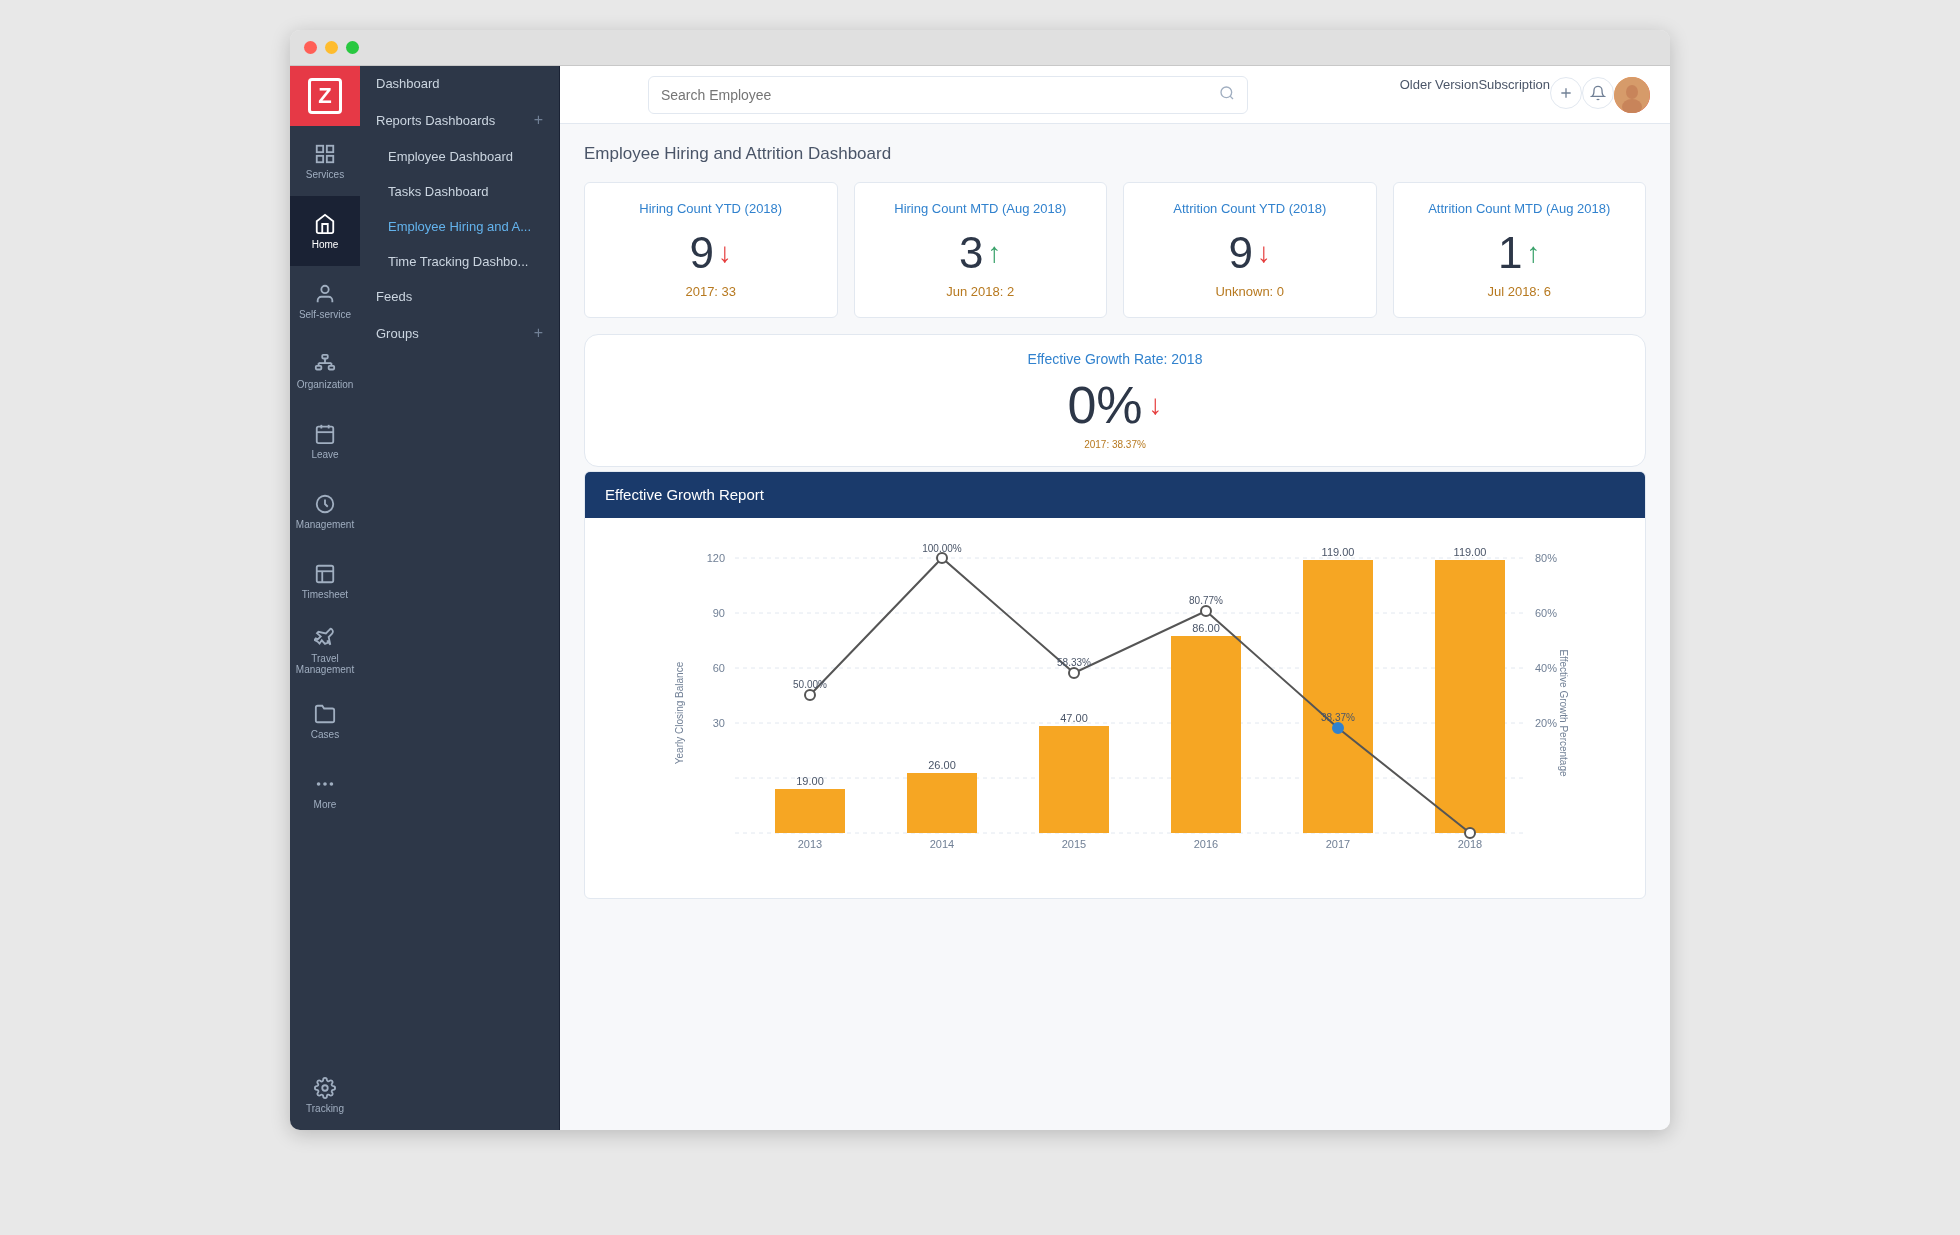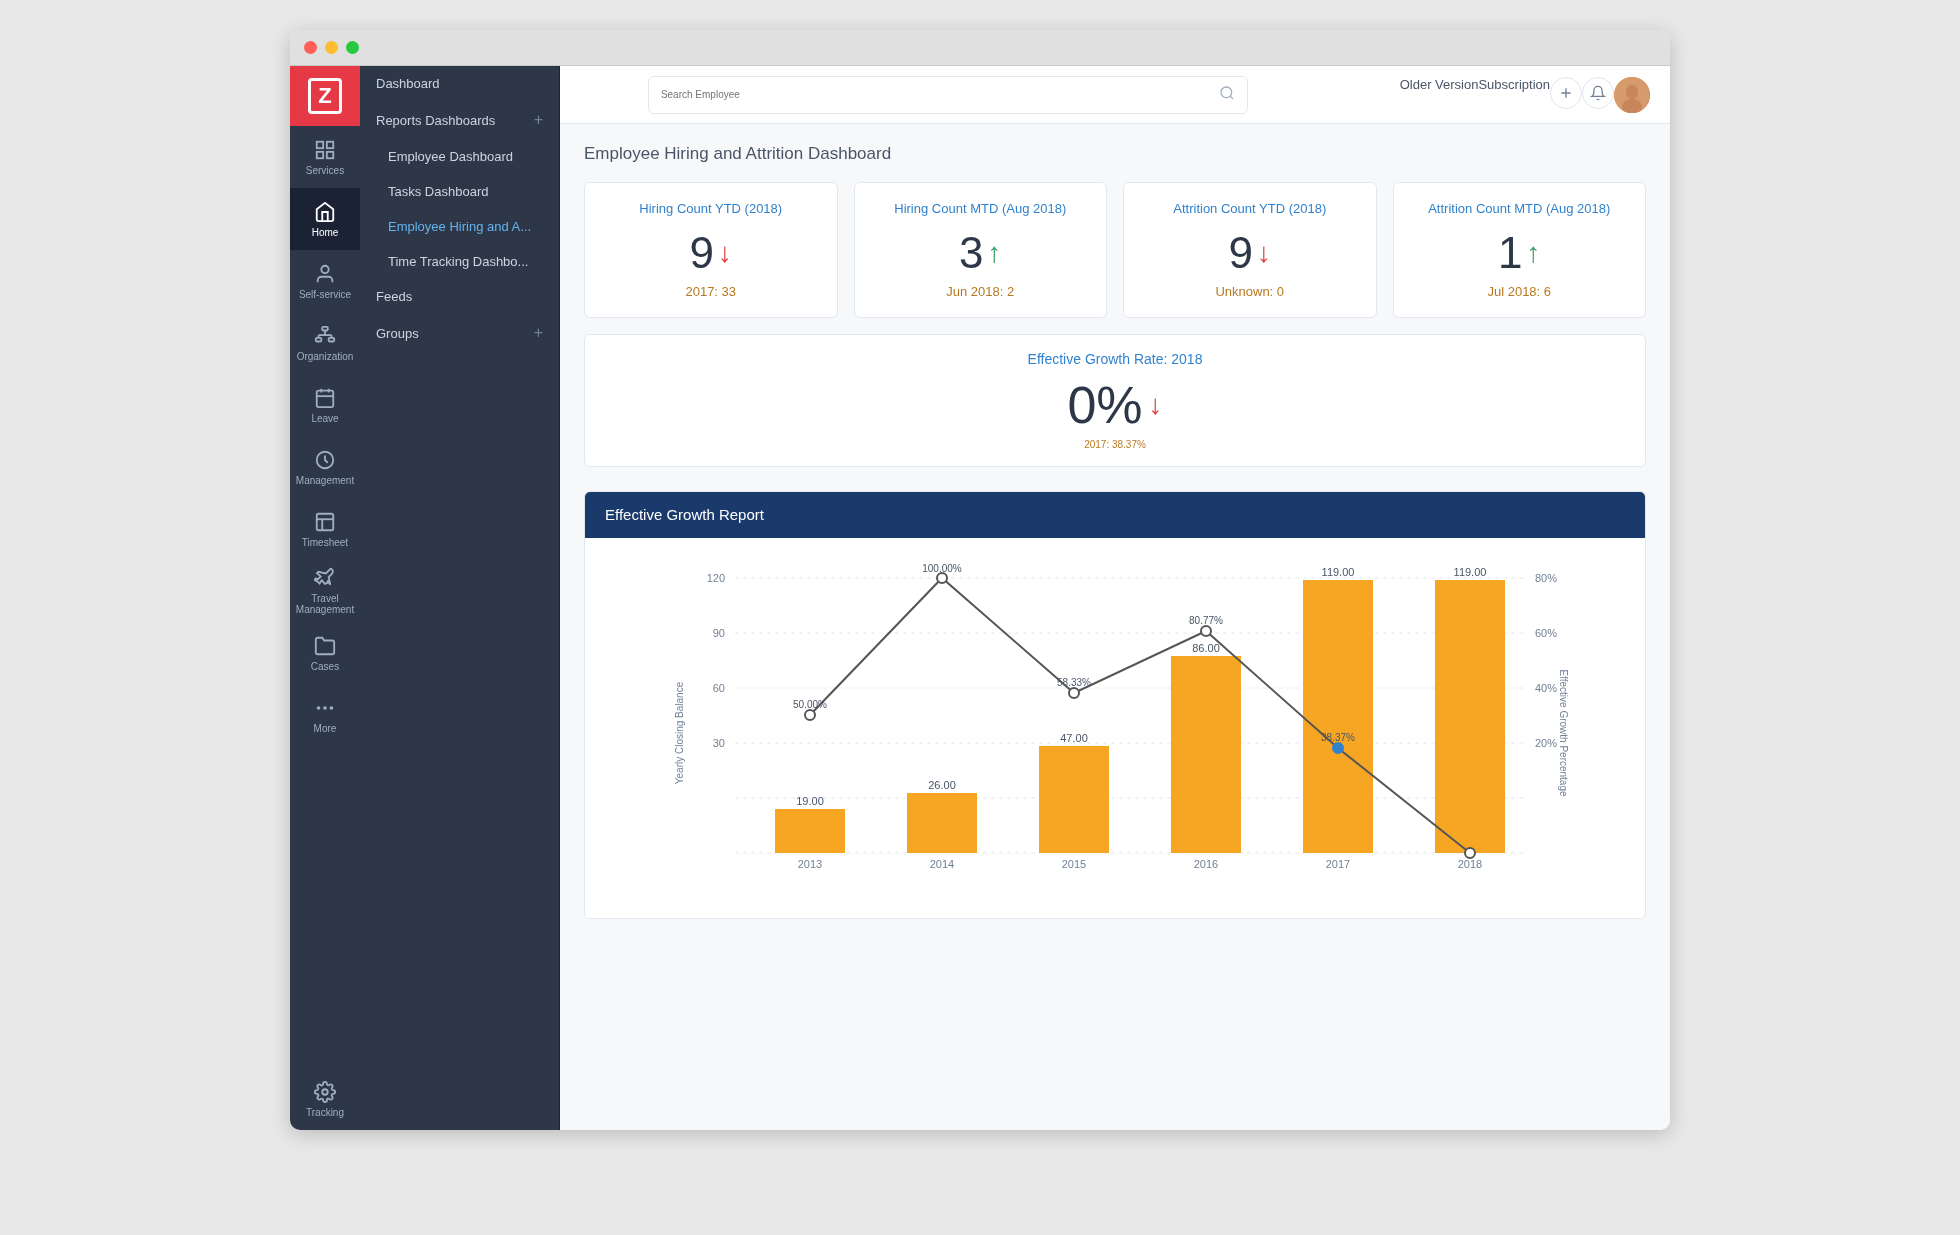--- a/index.html
+++ b/index.html
@@ -12,37 +12,37 @@
     .dot { width: 13px; height: 13px; border-radius: 50%; }
     .dot-red { background: #ff5f57; }
     .dot-yellow { background: #febc2e; }
     .dot-green { background: #28c840; }
 
     
     .app { display: flex; flex: 1; overflow: hidden; }
 
     
     .icon-rail { width: 70px; background: #2d3748; display: flex; flex-direction: column; align-items: center; padding: 0; }
-    .icon-rail-item { width: 70px; height: 62px; display: flex; flex-direction: column; align-items: center; justify-content: center; color: #a0aec0; cursor: pointer; font-size: 11px; gap: 4px; }
+    .icon-rail-item { width: 70px; height: 70px; display: flex; flex-direction: column; align-items: center; justify-content: center; color: #a0aec0; cursor: pointer; font-size: 11px; gap: 4px; }
     .icon-rail-item.active { background: #1a2234; color: #fff; }
     .icon-rail-item svg { width: 22px; height: 22px; }
     .icon-rail-item .label { font-size: 10px; text-align: center; }
     .rail-logo { background: #e63946; width: 70px; height: 60px; display: flex; align-items: center; justify-content: center; }
     .logo-z { color: white; font-weight: 900; font-size: 22px; border: 3px solid white; padding: 2px 7px; border-radius: 4px; }
 
     
     .sidebar { width: 200px; background: #2d3748; border-right: 1px solid #1a2234; display: flex; flex-direction: column; }
     .sidebar-item { padding: 10px 16px; color: #cbd5e0; font-size: 13px; cursor: pointer; display: flex; align-items: center; justify-content: space-between; }
     .sidebar-item.active { color: #63b3ed; }
     .sidebar-plus { color: #718096; font-size: 16px; }
 
     
     .topbar { height: 58px; background: #fff; border-bottom: 1px solid #e2e8f0; display: flex; align-items: center; padding: 0 20px; gap: 16px; }
     .search-box { flex: 1; max-width: 600px; margin: 0 auto; display: flex; align-items: center; border: 1px solid #e2e8f0; border-radius: 6px; padding: 0 12px; height: 38px; background: #fff; }
-    .search-box input { border: none; outline: none; flex: 1; font-size: 10px; color: #a21caf; }
+    .search-box input { border: none; outline: none; flex: 1; font-size: 14px; color: #a21caf; }
     .search-icon { color: #a0aec0; }
     .topbar-actions { display: flex; align-items: flex-start; gap: 0; margin-left: auto; }
     .topbar-link { font-size: 13px; color: #4a5568; cursor: pointer; }
     .topbar-icon-btn { width: 32px; height: 32px; border-radius: 50%; border: 1px solid #e2e8f0; display: flex; align-items: center; justify-content: center; cursor: pointer; color: #718096; }
     .avatar { width: 36px; height: 36px; border-radius: 50%; background: linear-gradient(135deg, #f6ad55, #e53e3e); display: flex; align-items: center; justify-content: center; color: white; font-weight: bold; font-size: 14px; overflow: hidden; }
 
     
     .main { flex: 1; display: flex; flex-direction: column; overflow: hidden; }
     .content { flex: 1; background: #f7f8fa; overflow-y: auto; padding: 20px 24px; }
     .page-title { font-size: 17px; color: #4a5568; margin-bottom: 18px; font-weight: 400; }
@@ -50,21 +50,21 @@
     
     .stats-row { display: grid; grid-template-columns: repeat(4, 1fr); gap: 16px; margin-bottom: 16px; }
     .stat-card { background: #fff; border: 1px solid #e2e8f0; border-radius: 6px; padding: 18px 20px; text-align: center; }
     .stat-card-title { color: #3182ce; font-size: 13px; font-weight: 500; margin-bottom: 12px; }
     .stat-value { font-size: 44px; font-weight: 300; color: #2d3748; display: flex; align-items: center; justify-content: center; gap: 4px; }
     .arrow-down { color: #e53e3e; font-size: 28px; }
     .arrow-up { color: #38a169; font-size: 28px; }
     .stat-prev { color: #b7791f; font-size: 13px; margin-top: 6px; }
 
     
-    .growth-rate-card { background: #fff; border: 1px solid #e2e8f0; border-radius: 6px; padding: 16px 20px; text-align: center; margin-bottom: 24px; }
+    .growth-rate-card { background: #fff; border: 1px solid #e2e8f0; border-radius: 14px; padding: 16px 20px; text-align: center; margin-bottom: 4px; }
     .growth-rate-title { color: #3182ce; font-size: 14px; font-weight: 500; margin-bottom: 8px; }
     .growth-rate-value { font-size: 52px; font-weight: 300; color: #2d3748; display: flex; align-items: center; justify-content: center; gap: 6px; }
     .growth-rate-prev { color: #b7791f; font-size: 10px; margin-top: 4px; }
 
     
     .chart-section { background: #fff; border: 1px solid #e2e8f0; border-radius: 6px; overflow: hidden; }
     .chart-header { background: #1a3a6b; padding: 14px 20px; }
     .chart-header-title { color: #fff; font-size: 15px; font-weight: 500; }
     .chart-body { padding: 20px; position: relative; height: 380px; }
 

